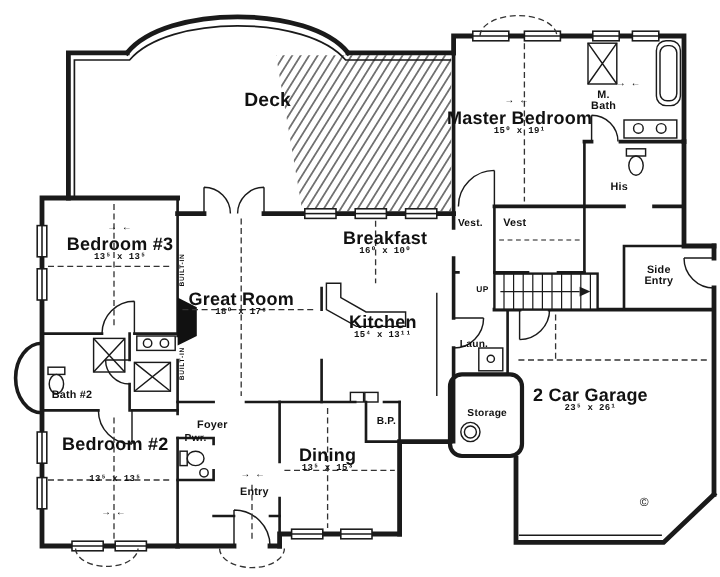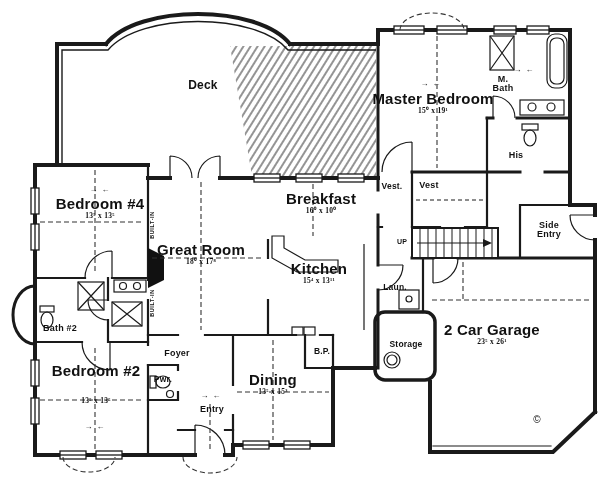--- a/index.html
+++ b/index.html
@@ -1,22 +1,22 @@
 <!DOCTYPE html>
 <html><head>
 <meta charset="utf-8">
 <style>
   html,body{margin:0;padding:0;background:#ffffff;}
   .stage{position:relative;width:600px;height:481px;background:#ffffff;overflow:hidden;
          font-family:"Liberation Sans",sans-serif;color:#111;}
   .stage svg{position:absolute;left:0;top:0;}
   .lbl{position:absolute;transform:translate(-50%,-50%);white-space:nowrap;text-align:center;
        font-weight:bold;font-size:15px;line-height:1.05;letter-spacing:.2px;color:#111;}
-  .big{font-size:12px;}
-  .dims{font-weight:600;font-size:7.5px;font-family:Liberation Serif, serif;letter-spacing:.3px;}
+  .big{font-size:16px;margin-left:20px;}
+  .dims{font-weight:600;font-size:7.5px;font-family:Liberation Mono, monospace;letter-spacing:.3px;}
   .small{font-size:9px;}
   .smaller{font-size:8.5px;}
   .tiny{font-size:7px;}
   .wrap{white-space:normal;width:36px;}
   .wrap2{white-space:normal;width:26px;}
   .vert{transform:translate(-50%,-50%) rotate(-90deg);font-size:5.5px;letter-spacing:.6px;font-weight:bold;}
   .arrows{font-size:8px;font-weight:400;letter-spacing:1px;}
   .copyright{font-size:10px;font-weight:400;}
 </style>
 </head>
@@ -226,31 +226,31 @@
 
   <div class="lbl" style="left:321px;top:199px">Breakfast</div>
   <div class="lbl dims" style="left:321px;top:211px">16⁰ x 10⁰</div>
 
   <div class="lbl" style="left:201px;top:250px">Great Room</div>
   <div class="lbl dims" style="left:201px;top:262px">18⁰ x 17⁸</div>
 
   <div class="lbl" style="left:319px;top:269px">Kitchen</div>
   <div class="lbl dims" style="left:319px;top:281px">15⁴ x 13¹¹</div>
 
-  <div class="lbl" style="left:100px;top:204px">Bedroom #4</div>
+  <div class="lbl" style="left:100px;top:204px">Bedroom #3</div>
   <div class="lbl dims" style="left:100px;top:216px">13⁵ x 13⁵</div>
 
   <div class="lbl small" style="left:60px;top:329px">Bath #2</div>
   <div class="lbl smaller" style="left:395px;top:287px">Laun.</div>
 
   <div class="lbl" style="left:96px;top:371px">Bedroom #2</div>
   <div class="lbl dims" style="left:96px;top:401px">13⁵ x 13⁵</div>
 
   <div class="lbl small" style="left:177px;top:354px">Foyer</div>
-  <div class="lbl smaller" style="left:163px;top:379px">Pwr.</div>
+  <div class="lbl smaller" style="left:163px;top:365px">Pwr.</div>
   <div class="lbl small" style="left:212px;top:410px">Entry</div>
 
   <div class="lbl" style="left:273px;top:380px">Dining</div>
   <div class="lbl dims" style="left:273px;top:392px">13⁵ x 15³</div>
 
   <div class="lbl smaller" style="left:322px;top:351px">B.P.</div>
   <div class="lbl smaller" style="left:406px;top:344px">Storage</div>
 
   <div class="lbl" style="left:492px;top:330px">2 Car Garage</div>
   <div class="lbl dims" style="left:492px;top:342px">23⁵ x 26¹</div>

